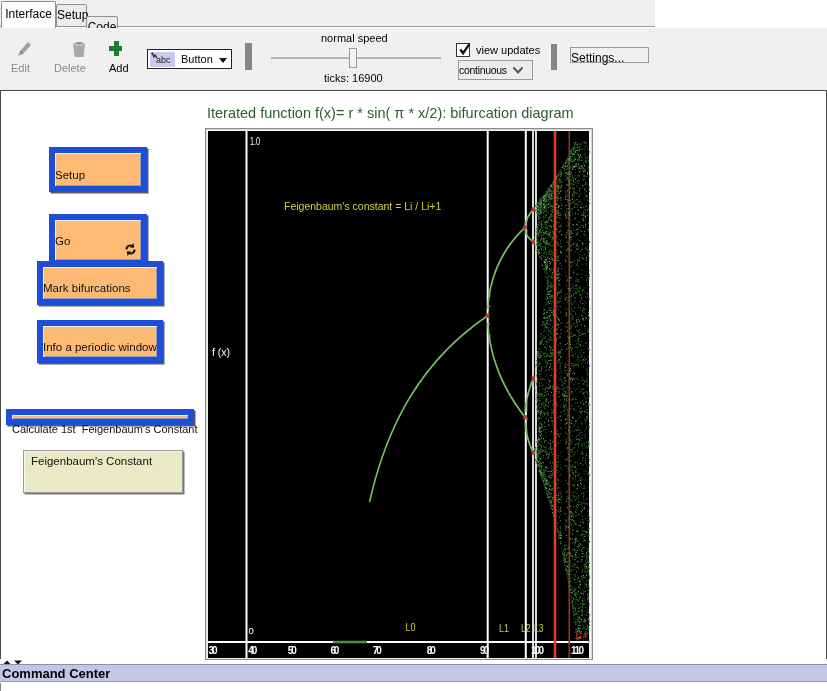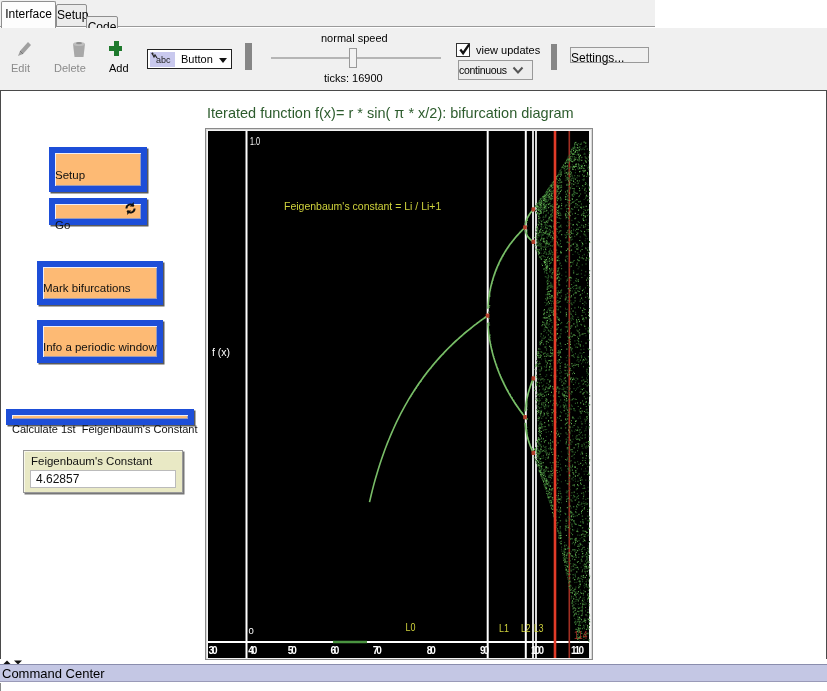--- a/index.html
+++ b/index.html
@@ -16,21 +16,21 @@
  border-top:1px solid #4a4a4a;border-left:1px solid #4a4a4a;border-right:1px solid #4a4a4a}
 .nlbtn{position:absolute;background:#fdba74;border:6px solid #1d4ed8;
  box-shadow:inset 1px 1px 0 #eeeef8,inset -1px -1px 0 #9b9bb8, 1.5px 1.5px 0 #5a5a5a;
  font-size:11.5px;color:#111;white-space:nowrap}
 #title{position:absolute;left:207px;top:105px;font-size:14.5px;color:#2d5c2d;white-space:nowrap}
 #monitor{position:absolute;left:23px;top:450px;width:160px;height:43px;background:#e9e9c5;
  border:1px solid #999;box-shadow:inset 1px 1px 0 #f8f8ea,1.5px 1.5px 0 #777;font-size:12px;color:#111}
 #monval{position:absolute;left:6px;top:19px;width:146px;height:18px;background:#fff;
  border:1px solid #bbb;font-size:12px;line-height:17px;padding-left:5px}
 #cc{position:absolute;left:0;top:664px;width:827px;height:18px;background:#c4c7e4;
- border-top:1px solid #8a8dad;border-bottom:1px solid #9a9ab8;font-size:13px;font-weight:normal;color:#000}
+ border-top:1px solid #8a8dad;border-bottom:1px solid #9a9ab8;font-size:13px;font-weight:bold;color:#000}
 #ccbelow{position:absolute;left:0;top:683px;width:827px;height:8px;background:#fff;border-left:1px solid #888}
 #plotwrap{position:absolute;left:205px;top:128px;width:388px;height:532px}
 </style></head><body>
 <div id="tabs">
     <div class="tab" id="tabI">Interface</div>
     <div class="tab" id="tabN">Setup</div>
     <div class="tab" id="tabC">Code</div>
   </div>
 <div id="toolbar">
  <svg style="position:absolute;left:14px;top:12px" width="108" height="20" viewBox="0 0 108 20">
@@ -72,32 +72,31 @@
  <div style="position:absolute;left:458px;top:32px;width:75px;height:20px;background:#ececec;border:1px solid #999;font-size:10.5px;color:#000;line-height:18px;letter-spacing:-0.3px">continuous</div>
  <svg style="position:absolute;left:512px;top:38px" width="12" height="9" viewBox="0 0 12 9">
       <path d="M1.5 1.5l4.5 5 4.5-5" stroke="#555" stroke-width="2" fill="none"></path>
     </svg>
  <div style="position:absolute;left:551px;top:16px;width:6px;height:26px;background:#868686"></div>
  <div style="position:absolute;left:570px;top:19px;width:79px;height:16px;background:#f0f0f0;border:1px solid #999;font-size:12px;text-align:left;line-height:21px;color:#000">Settings...</div>
 </div>
 <div id="panel"></div>
 <div id="title">Iterated function f(x)= r * sin( π * x/2): bifurcation diagram</div>
 <div class="nlbtn" style="left:49px;top:147px;width:98px;height:45px;line-height:44px">Setup</div>
-<div class="nlbtn" style="left:49px;top:198px;width:98px;height:27px;line-height:42px">Go<svg style="position:absolute;right:4px;bottom:4px" width="13" height="13" viewBox="0 0 16 16">
+<div class="nlbtn" style="left:49px;top:214px;width:98px;height:52px;line-height:42px">Go<svg style="position:absolute;right:4px;bottom:4px" width="13" height="13" viewBox="0 0 16 16">
       <path d="M3 8a5 5 0 0 1 9-3" stroke="#111" stroke-width="2.4" fill="none"></path>
       <path d="M13 8a5 5 0 0 1-9 3" stroke="#111" stroke-width="2.4" fill="none"></path>
       <path d="M12 0v5.5H7z" fill="#111"></path>
       <path d="M4 16v-5.5h5z" fill="#111"></path>
     </svg></div>
 <div class="nlbtn" style="left:37px;top:261px;width:126px;height:44px;line-height:43px">Mark bifurcations</div>
 <div class="nlbtn" style="left:37px;top:320px;width:126px;height:43px;line-height:42px">Info a periodic window</div>
 <div class="nlbtn" style="left:6px;top:409px;width:188px;height:16px;line-height:29px;font-size:11px">Calculate 1st&nbsp; Feigenbaum's Constant</div>
 <div id="monitor">
     <div style="position:absolute;left:7px;top:4px;white-space:nowrap;font-size:11.5px">Feigenbaum's Constant</div>
-    <div id="monval">4.62857</div>
   </div>
 <div id="plotwrap"><svg width="388" height="532" viewBox="205 128 388 532">
       <rect x="205.5" y="128.5" width="387" height="531" fill="#d8d8d8" stroke="#8a8a8a"></rect>
       <rect x="207" y="130" width="384" height="529" fill="#f4f4f4"></rect>
       <rect x="208" y="131" width="381" height="527" fill="#000"></rect>
       <g stroke="#fff" stroke-width="2">
         <path d="M246.5 131V658"></path>
         <path d="M487.7 131V658"></path>
         <path d="M525.8 131V658"></path>
         <path d="M533 131V658" stroke-width="1.7"></path>

